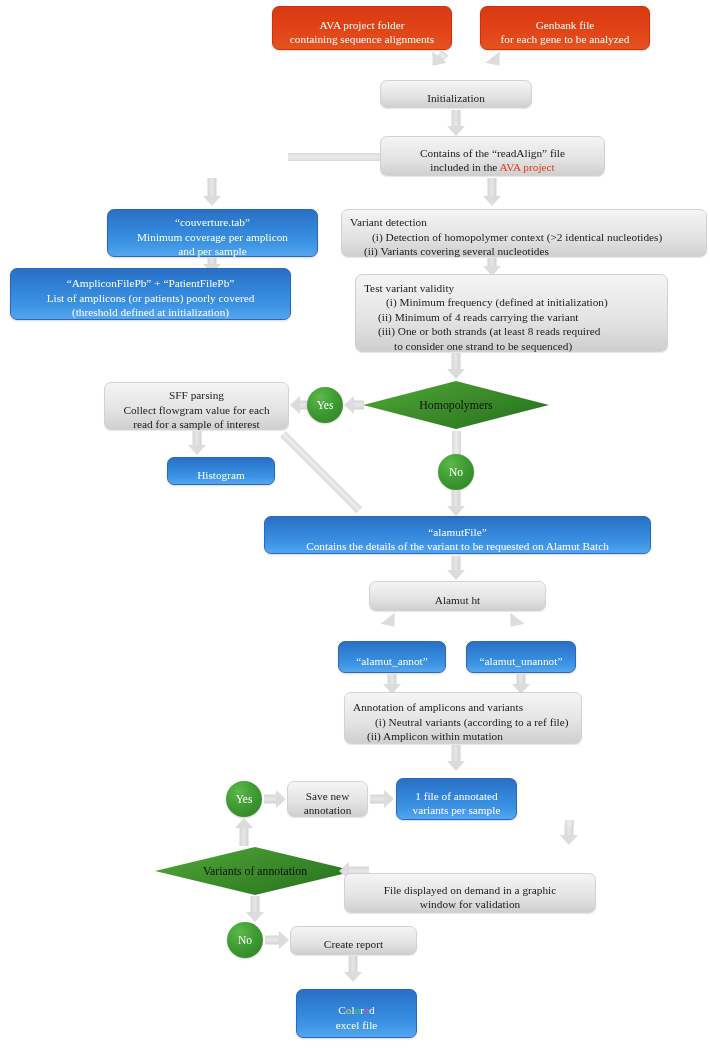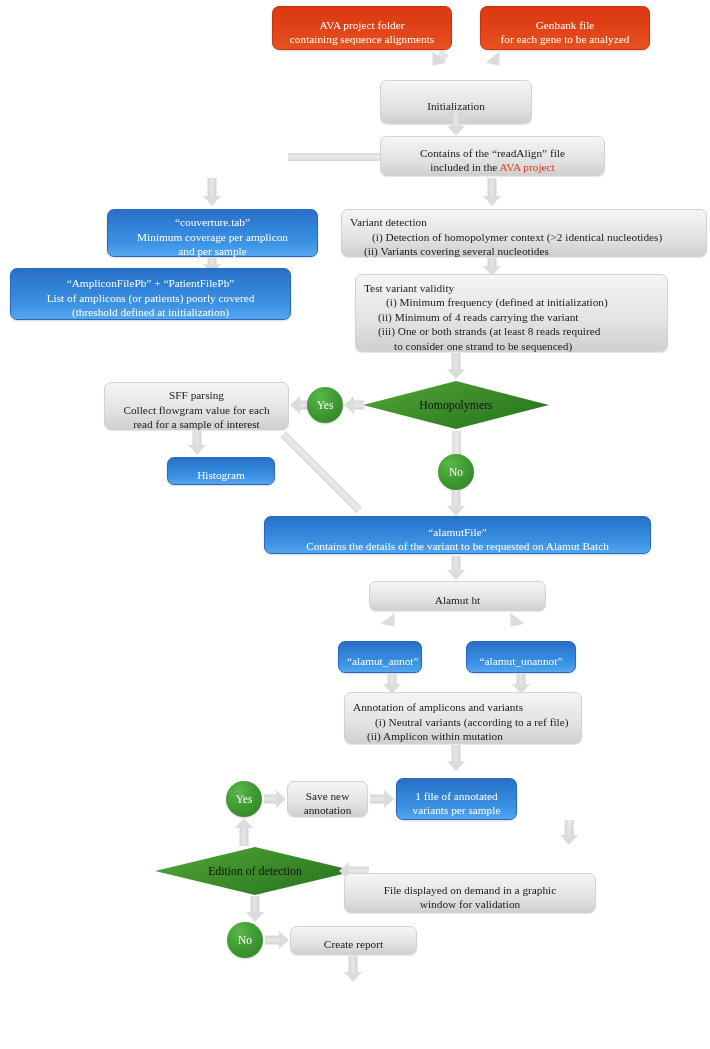--- a/index.html
+++ b/index.html
@@ -201,21 +201,21 @@
     <div class="txt">
       <span>Genbank file</span><br>
       <span>for each gene to be analyzed</span>
     </div>
   </div>
 
   <div class="arrow-diag" style="left:427px; top:56px; transform:rotate(38deg);"></div>
   <div class="arrow-diag" style="left:487px; top:56px; transform:rotate(-38deg);"></div>
   <div class="bar" style="left:438px; top:52px; width:9px; height:8px; transform:rotate(38deg);"></div>
 
-  <div class="node gray" style="left:380px; top:80px; width:152px; height:44px;">
+  <div class="node gray" style="left:380px; top:80px; width:152px; height:28px;">
     <div class="txt"><span>Initialization</span></div>
   </div>
 
   <div class="arrow-v" style="left:447px; top:110px; width:18px; height:26px;">
     <div class="shaft" style="height:16px;"></div>
     <div class="head"></div>
   </div>
 
 
   <div class="bar" style="left:288px; top:153px; width:92px; height:8px;"></div>
@@ -344,21 +344,21 @@
     <div class="head"></div>
   </div>
 
   <div class="node gray" style="left:369px; top:581px; width:177px; height:30px;">
     <div class="txt"><span>Alamut ht</span></div>
   </div>
 
   <div class="arrow-diag" style="left:382px; top:617px; transform:rotate(-38deg);"></div>
   <div class="arrow-diag" style="left:505px; top:617px; transform:rotate(38deg);"></div>
 
-  <div class="node blue" style="left:338px; top:641px; width:84px; height:32px;text-align:center;">
+  <div class="node blue" style="left:338px; top:641px; width:108px; height:32px;text-align:center;">
     <div class="txt"><span>“alamut_annot”</span></div>
   </div>
 
   <div class="node blue" style="left:466px; top:641px; width:110px; height:32px;">
     <div class="txt"><span>“alamut_unannot”</span></div>
   </div>
 
   <div class="arrow-v" style="left:383px; top:674px; width:18px; height:20px;">
     <div class="shaft" style="height:10px;"></div>
     <div class="head"></div>
@@ -414,21 +414,21 @@
     <div class="head"></div>
   </div>
   <div class="bar-v" style="left:565px; top:820px; width:9px; height:6px;"></div>
 
   <div class="arrow-up" style="left:235px; top:818px; width:18px; height:28px;">
     <div class="head"></div>
     <div class="shaft" style="height:18px;"></div>
   </div>
 
   <div class="diamond" style="left:155px; top:847px; width:200px; height:48px;">
-    <span>Edition of detection</span>
+    <span>Variants of annotation</span>
   </div>
 
   <div class="arrow-h left" style="left:339px; top:862px; width:30px; height:18px;">
     <div class="shaft"></div>
     <div class="head"></div>
   </div>
 
   <div class="node gray" style="left:344px; top:873px; width:252px; height:40px;">
     <div class="txt">
       <span>File displayed on demand in a graphic</span><br>
@@ -452,14 +452,22 @@
 
   <div class="node gray" style="left:290px; top:926px; width:127px; height:29px;">
     <div class="txt"><span>Create report</span></div>
   </div>
 
   <div class="arrow-v" style="left:344px; top:956px; width:18px; height:26px;">
     <div class="shaft" style="height:16px;"></div>
     <div class="head"></div>
   </div>
 
+  <div class="node blue" style="left:296px; top:989px; width:121px; height:49px;">
+    <div class="txt">
+      <span>
+        <span class="c1">C</span><span class="c2">o</span><span class="c3">l</span><span class="c4">o</span><span class="c5">r</span><span class="c6">e</span><span class="c7">d</span>
+      </span><br>
+      <span>excel file</span>
+    </div>
+  </div>
 
 </div>
 
 </body></html>

